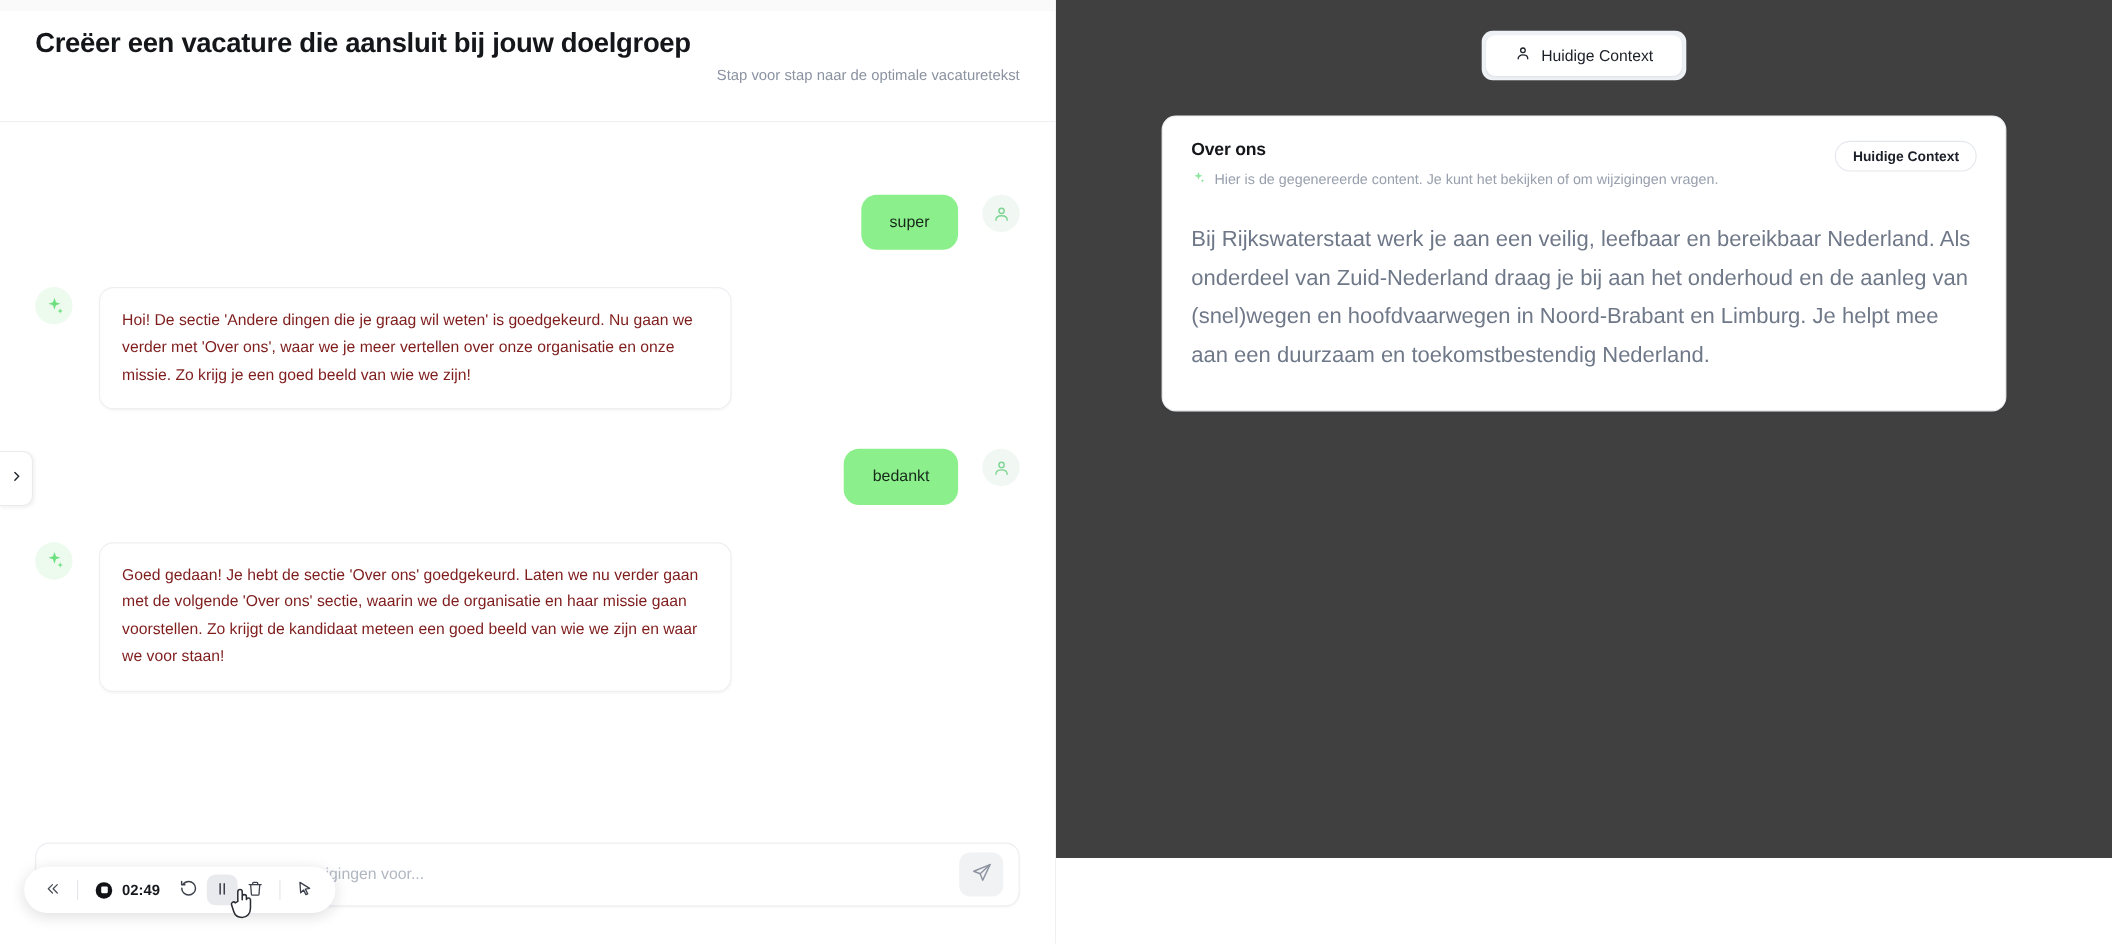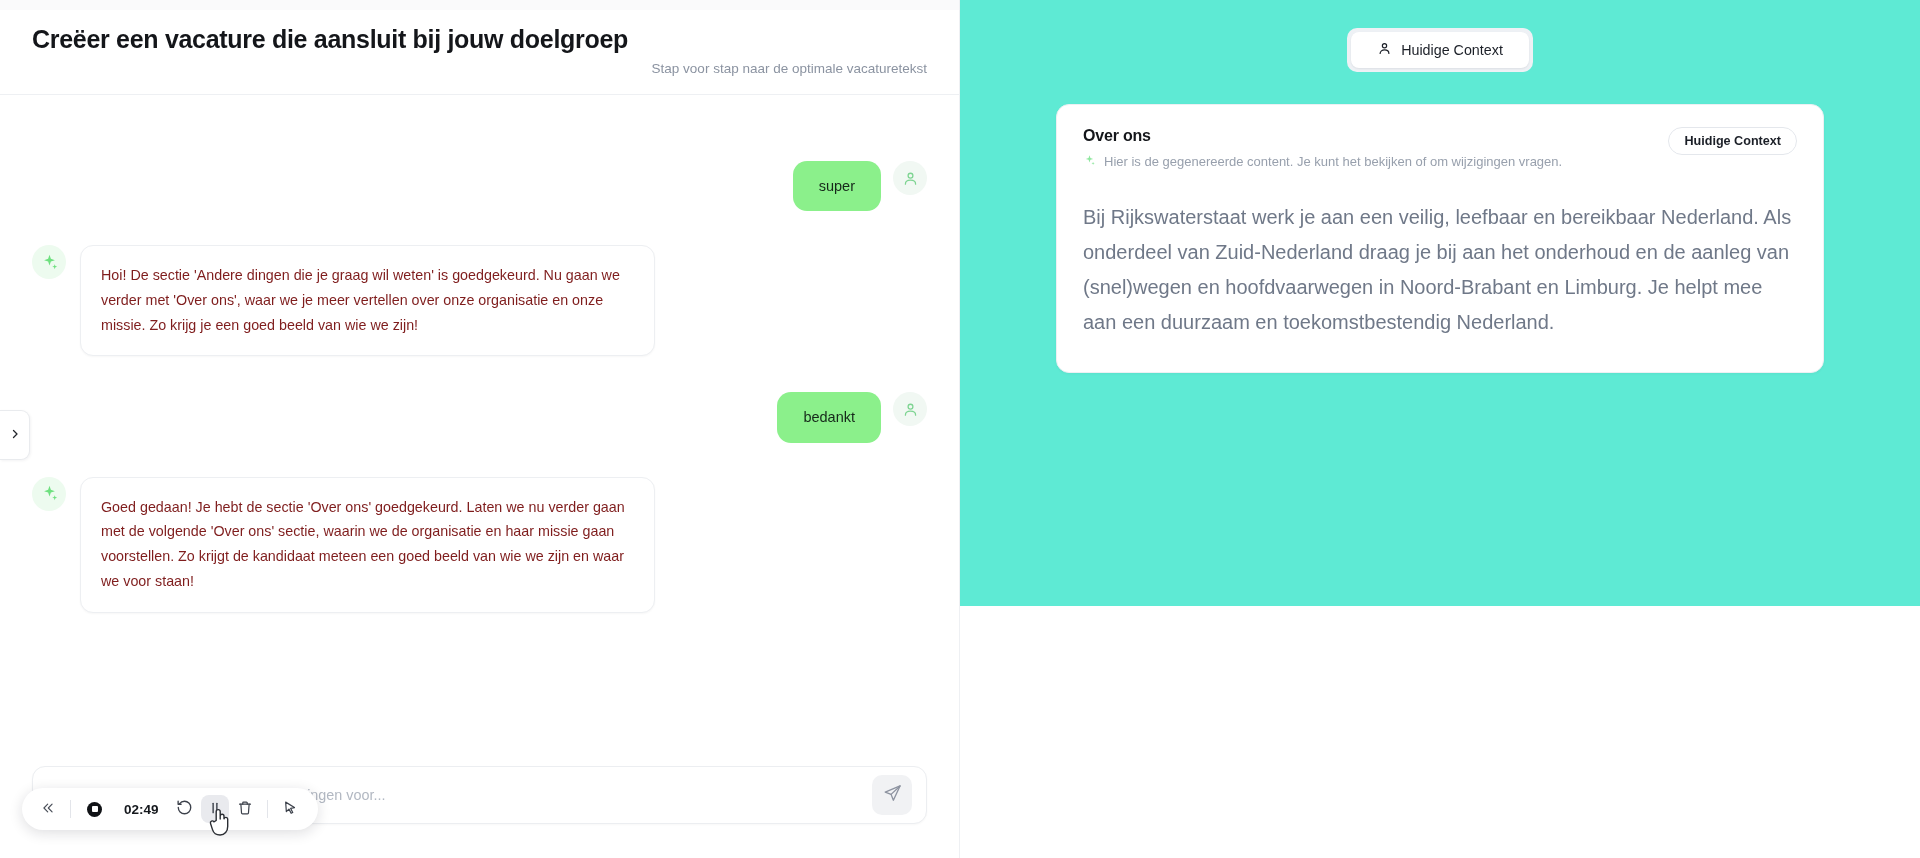--- a/index.html
+++ b/index.html
@@ -19,42 +19,42 @@
     display: flex; flex-direction: column;
     border-right: 1px solid #eef0f3;
   }
   .left-topstrip {
     height: 10px; width: 100%;
     background: #fafafb;
     flex: none;
   }
   .header {
     flex: none;
-    padding: 14px 32px 18px 32px;
+    padding: 14px 32px 34px 32px;
     background: #ffffff;
     border-bottom: 1px solid #eef0f3;
   }
   .header-title {
     font-size: 25px; font-weight: bold; color: #14161a;
     letter-spacing: -0.3px;
     line-height: 1.2;
   }
   .header-sub {
     margin-top: 7px;
     font-size: 13.5px; color: #8b93a1; font-weight: normal; text-align: right;
   }
 
   
   .chat-area {
     flex: 1 1 auto;
     position: relative;
     padding: 30px 32px 10px 32px;
     overflow: hidden;
   }
-  .msg-row { display: flex; margin-bottom: 18px; align-items: flex-start; }
+  .msg-row { display: flex; margin-bottom: 18px; align-items: flex-start; gap: 10px; }
   .msg-row.user { justify-content: flex-end; }
   .msg-row.ai { justify-content: flex-start; }
 
   .avatar {
     width: 34px; height: 34px; border-radius: 50%;
     flex: none;
     display: flex; align-items: center; justify-content: center;
   }
   .avatar.user { background: #f1f8f3; margin-left: 12px; }
   .avatar.ai   { background: #edfbef; margin-right: 14px; }
@@ -131,22 +131,22 @@
     border-left: 0;
     border-radius: 0 9px 9px 0;
     display: flex; align-items: center; justify-content: center;
     cursor: pointer;
     box-shadow: 1px 1px 3px rgba(20,24,35,0.05);
     z-index: 30;
   }
 
   
   .right-panel {
-    width: 960px; height: 606px;
-    background: #5eead4;
+    width: 960px; height: 780px;
+    background: #404040;
     display: flex; flex-direction: column;
     align-items: center;
     padding-top: 28px;
   }
   .tabs {
     display: flex;
     background: #eef1f5;
     border-radius: 10px;
     padding: 4px;
     gap: 2px;
@@ -224,21 +224,21 @@
   }
   .rec-btn {
     width: 28px; height: 28px;
     border-radius: 8px;
     border: 0; background: transparent;
     display: flex; align-items: center; justify-content: center;
     cursor: pointer;
   }
   .rec-btn.pressed { background: #e9eaee; }
   .rec-time {
-    display: flex; align-items: center; gap: 22px;
+    display: flex; align-items: center; gap: 9px;
     padding: 0 10px 0 8px;
     text-align: center;
   }
   .rec-dot-outer {
     width: 15px; height: 15px; border-radius: 50%;
     background: #111317;
     display: flex; align-items: center; justify-content: center;
   }
   .rec-dot-inner {
     width: 6px; height: 6px; background: #ffffff; border-radius: 1px;

